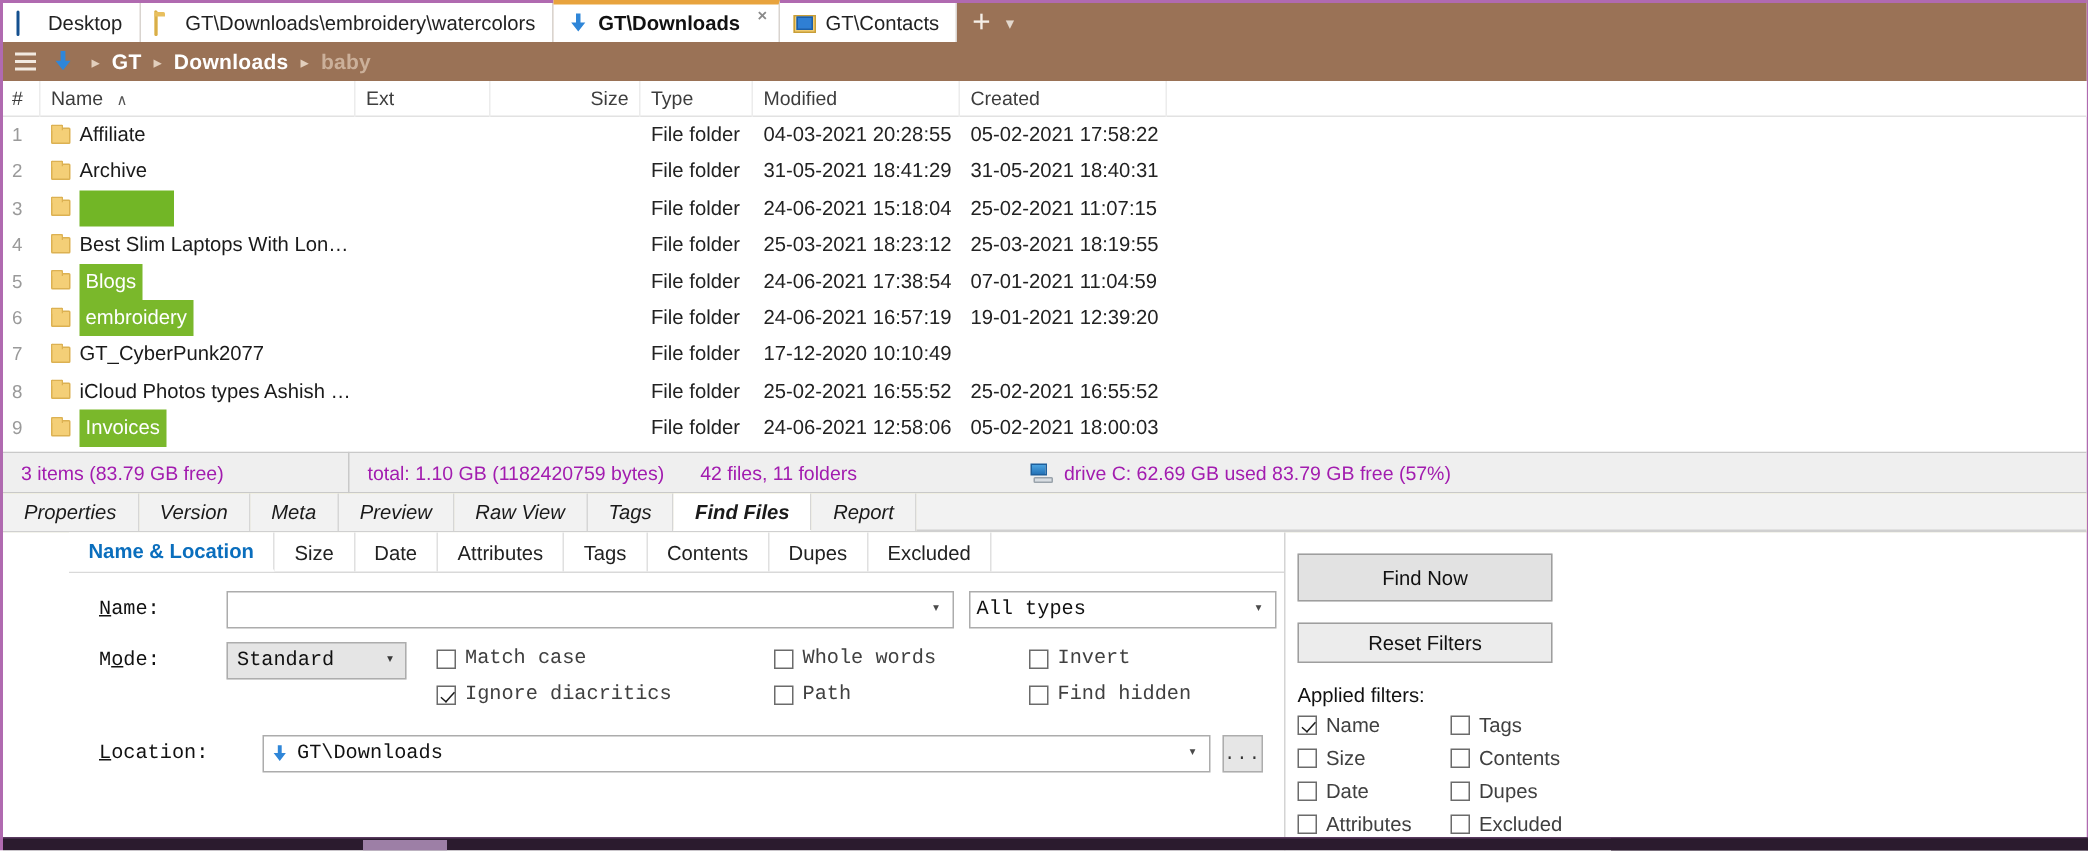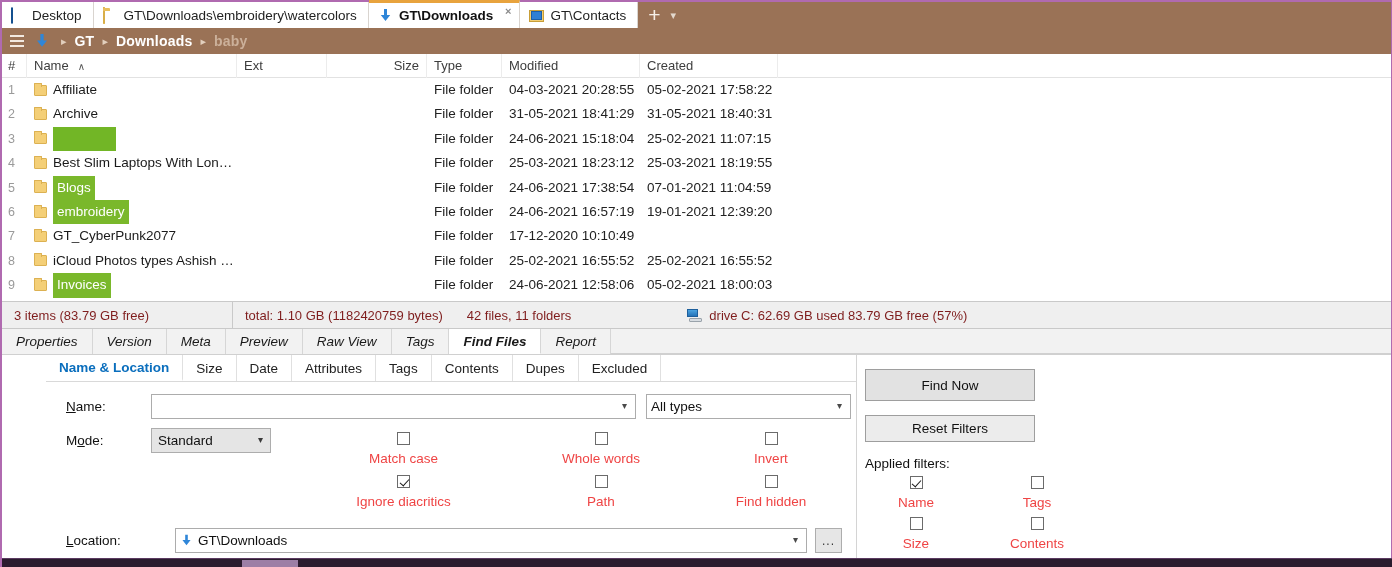--- a/index.html
+++ b/index.html
@@ -123,21 +123,21 @@
     border-bottom:none; border-radius:1px 1px 0 0; }
   .nm { }
   .nm.redact { background: #72b626; color: transparent; padding: 1px 3px; }
   .nm.hl { background: #7ab82b; color: #ffffff; padding: 1px 4px; }
   .row .c-type, .row .c-mod, .row .c-crt { color: #222; }
 
   
   .statusbar {
     flex: 0 0 28px; height: 28px; display: flex; align-items: center;
     border-top: 1px solid #c9c9c9; border-bottom: 1px solid #c9c9c9;
-    background: #efefef; font-size: 13px; color: #7f1d1d;
+    background: #efefef; font-size: 13px; color: #a21caf;
   }
   .st-seg { height: 28px; display: flex; align-items: center; padding: 0 12px; }
   .st-seg.bd { border-left: 1px solid #c9c9c9; }
   .drvicon { width: 15px; height: 13px; position: relative; margin-right: 7px; }
   .drvicon .scr { position:absolute; left:0; top:0; width:11px; height:8px;
     background: linear-gradient(#4aa3e0,#2573b8); border:1px solid #1d5f9c; }
   .drvicon .base { position:absolute; left:2px; bottom:0; width:13px; height:4px;
     background:#d8dde2; border:1px solid #9aa3ab; border-radius:1px; }
 
   
@@ -160,40 +160,40 @@
   .subtabs {
     height: 27px; display: flex; align-items: stretch;
     border-bottom: 1px solid #d9d9d9; background: #fff;
   }
   .stab { display: flex; align-items: center; padding: 0 13px;
           font-size: 13.5px; color: #222; border-right: 1px solid #e0e0e0; }
   .stab.active { color: #0a6ebd; font-weight: bold; border-bottom: 2px solid #fff; }
   .stabfill { flex: 1; }
 
   .form { padding: 12px 0 0 0; flex: 1; position: relative; }
-  .frow { display: flex; align-items: center; margin-bottom: 0; }
+  .frow { display: flex; align-items: center; margin-bottom: 0; font-family: Liberation Mono, monospace; }
   .flabel { width: 105px; padding-left: 20px; font-size: 13.5px; color: #111; }
   .flabel u { text-decoration: underline; }
 
   .inp {
     height: 25px; background: #fff; border: 1px solid #acacac;
     display: flex; align-items: center; padding: 0 4px;
     font-size: 13.5px; color: #111; position: relative;
   }
   .inp .chev { position: absolute; right: 8px; top: 50%;
     transform: translateY(-60%); color: #4a4a4a; font-size: 10px; }
   .sel {
     height: 25px; background: #e5e5e5; border: 1px solid #adadad;
     display: flex; align-items: center; padding: 0 6px;
     font-size: 13.5px; color: #111; position: relative;
   }
   .sel .chev { position: absolute; right: 7px; top: 50%;
     transform: translateY(-60%); color: #3a3a3a; font-size: 10px; }
 
-  .cbx { display: inline-flex; align-items: center; gap: 6px; font-size: 13.5px; color: #ef4444; flex-direction: column; }
+  .cbx { display: inline-flex; align-items: center; gap: 6px; font-size: 13.5px; color: #404040; }
   .box {
     width: 13px; height: 13px; flex: 0 0 13px;
     border: 1px solid #6b6b6b; background: #fff;
     position: relative;
   }
   .box.on::after {
     content: ""; position: absolute; left: 3.5px; top: 0.5px;
     width: 4px; height: 8px; border: solid #1a1a1a;
     border-width: 0 1.6px 1.6px 0; transform: rotate(42deg);
   }

